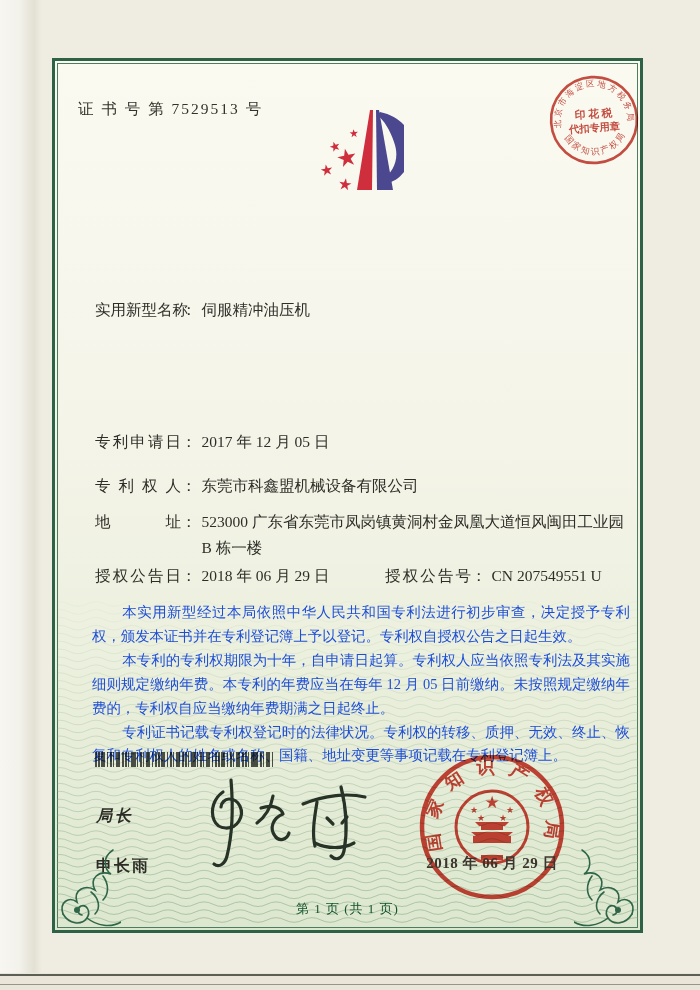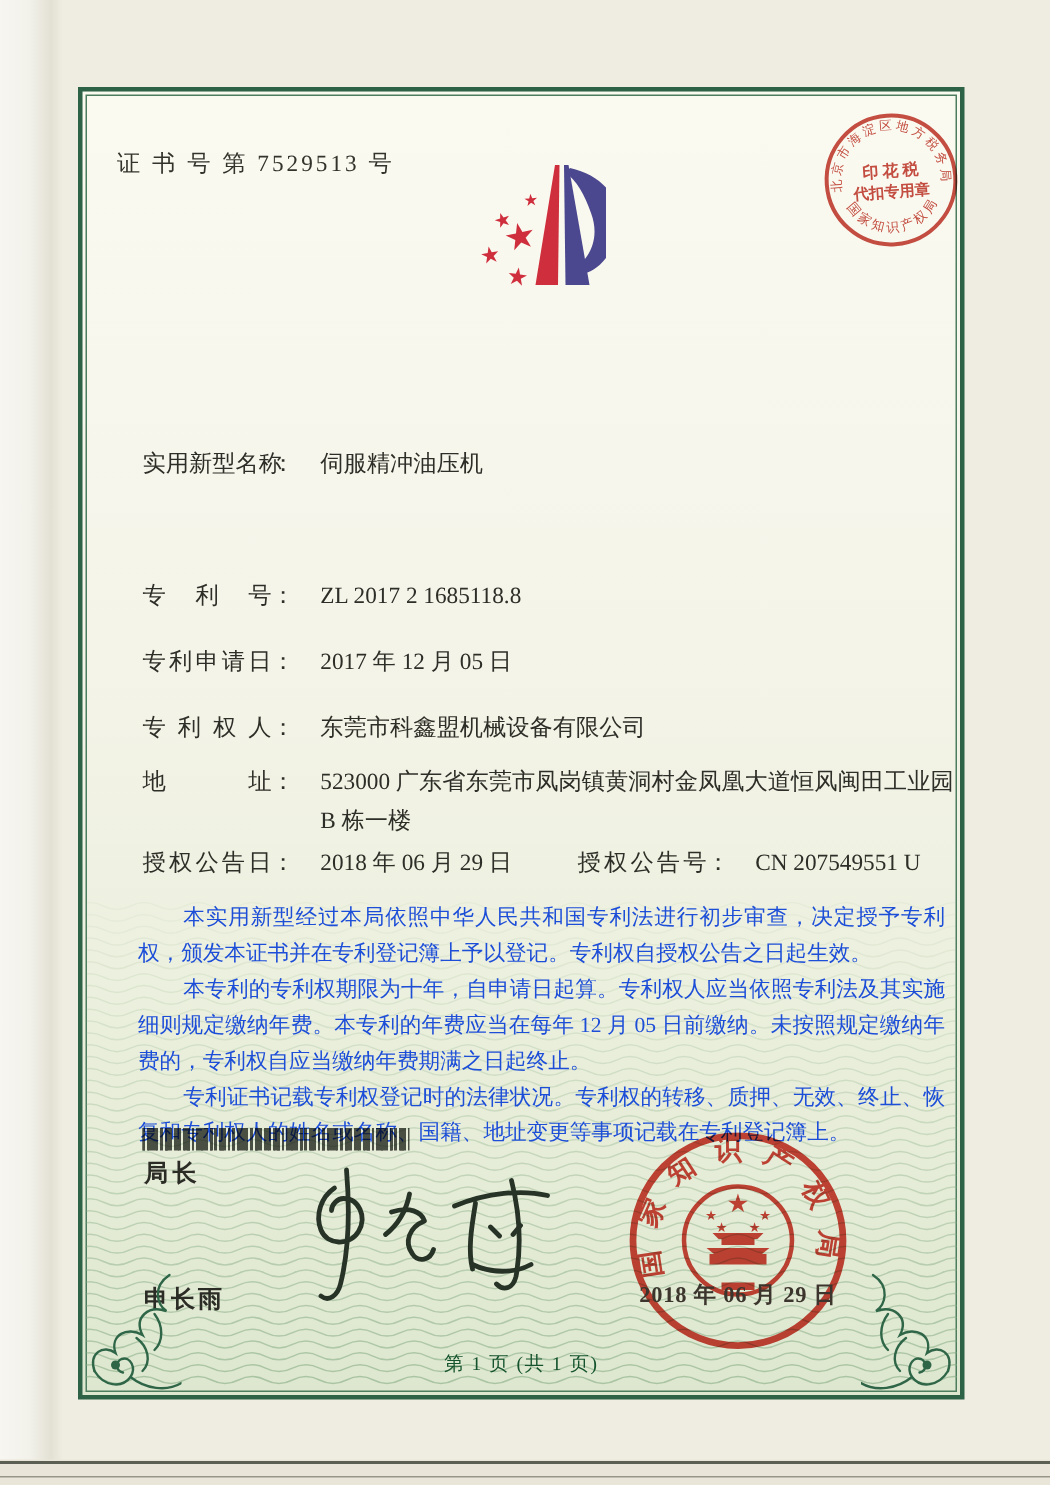--- a/index.html
+++ b/index.html
@@ -27,35 +27,35 @@
     color:#33332c;font-weight:500;}
   .logo{position:absolute;left:298px;top:104px;width:106px;height:90px;}
   .tax-stamp{position:absolute;left:547px;top:73px;width:94px;height:94px;transform:rotate(-4deg);
     mix-blend-mode:multiply;opacity:.95;}
   .title{position:absolute;left:52px;top:204px;width:591px;text-align:center;
     font-size:36px;font-weight:600;letter-spacing:9px;color:#2c2c26;}
   
   .field-row{position:absolute;left:95px;font-size:15.5px;font-weight:500;color:#2e2e28;line-height:26px;white-space:nowrap;}
   .flabel{display:inline-block;width:86px;text-align:justify;text-align-last:justify;vertical-align:top;}
   .fcolon{vertical-align:top;}
-  .fvalue{margin-left:17px;vertical-align:top;}
+  .fvalue{margin-left:5px;vertical-align:top;}
   .fvalue.wrap{display:inline-block;width:436px;white-space:normal;}
   .grant-right{position:absolute;left:290px;top:0;white-space:nowrap;}
   
   .body-text{position:absolute;left:92px;top:601px;width:538px;
     font-size:14.4px;line-height:23.9px;text-align:justify;color:#1d4ed8;font-weight:500;}
   .body-text p{margin:0;text-indent:2.1em;}
   
   .barcode{position:absolute;left:95px;top:752px;width:178px;height:15px;opacity:.88;mix-blend-mode:multiply;
     background:
      repeating-linear-gradient(90deg,#3a3d38 0 1.5px,transparent 1.5px 3px),
      repeating-linear-gradient(90deg,#3a3d38 0 2px,transparent 2px 7.5px),
      repeating-linear-gradient(90deg,transparent 0 4px,#3a3d38 4px 5.5px,transparent 5.5px 12px);}
   
-  .director-title{position:absolute;left:96px;top:772px;font-size:16px;letter-spacing:3px;color:#2c2c26;font-weight:600;font-family:"Liberation Sans","DejaVu Sans",sans-serif;}
+  .director-title{position:absolute;left:96px;top:806px;font-size:16px;letter-spacing:3px;color:#2c2c26;font-weight:600;font-family:"Liberation Sans","DejaVu Sans",sans-serif;font-style:italic;}
   .director-name{position:absolute;left:96px;top:856px;font-size:16px;letter-spacing:2px;color:#2c2c26;font-weight:600;font-family:"Liberation Sans","DejaVu Sans",sans-serif;}
   .signature{position:absolute;left:185px;top:772px;width:195px;height:102px;}
   
   .official-seal{position:absolute;left:417px;top:755px;width:150px;height:152px;
     mix-blend-mode:multiply;opacity:.93;}
   .seal-date{position:absolute;left:417px;top:854px;width:150px;text-align:center;
     font-size:15px;letter-spacing:.5px;color:#3b352d;font-weight:600;z-index:5;}
   
   .page-footer{position:absolute;left:52px;top:900px;width:591px;text-align:center;
     font-size:13px;letter-spacing:1px;color:#14532d;}
@@ -148,23 +148,20 @@
     <text x="46" y="57" text-anchor="middle" font-size="10" font-weight="bold" fill="#c4453a">代扣专用章</text>
     <text font-size="8.5" fill="#c4453a" letter-spacing="2">
       <textPath href="#ts-bot" startOffset="50%" text-anchor="middle">国家知识产权局</textPath>
     </text>
   </svg>
 
 
   <div class="field-row" style="top:297px">
     <span class="flabel">实用新型名称</span><span class="fcolon">：</span><span class="fvalue">伺服精冲油压机</span>
   </div>
-  <div class="field-row" style="top:385px">
-    <span class="flabel">专利号</span><span class="fcolon">：</span><span class="fvalue">ZL 2017 2 1685118.8</span>
-  </div>
   <div class="field-row" style="top:429px">
     <span class="flabel">专利申请日</span><span class="fcolon">：</span><span class="fvalue">2017 年 12 月 05 日</span>
   </div>
   <div class="field-row" style="top:473px">
     <span class="flabel">专利权人</span><span class="fcolon">：</span><span class="fvalue">东莞市科鑫盟机械设备有限公司</span>
   </div>
   <div class="field-row" style="top:509px">
     <span class="flabel">地址</span><span class="fcolon">：</span><span class="fvalue wrap">523000 广东省东莞市凤岗镇黄洞村金凤凰大道恒风闽田工业园 B 栋一楼</span>
   </div>
   <div class="field-row" style="top:563px">

